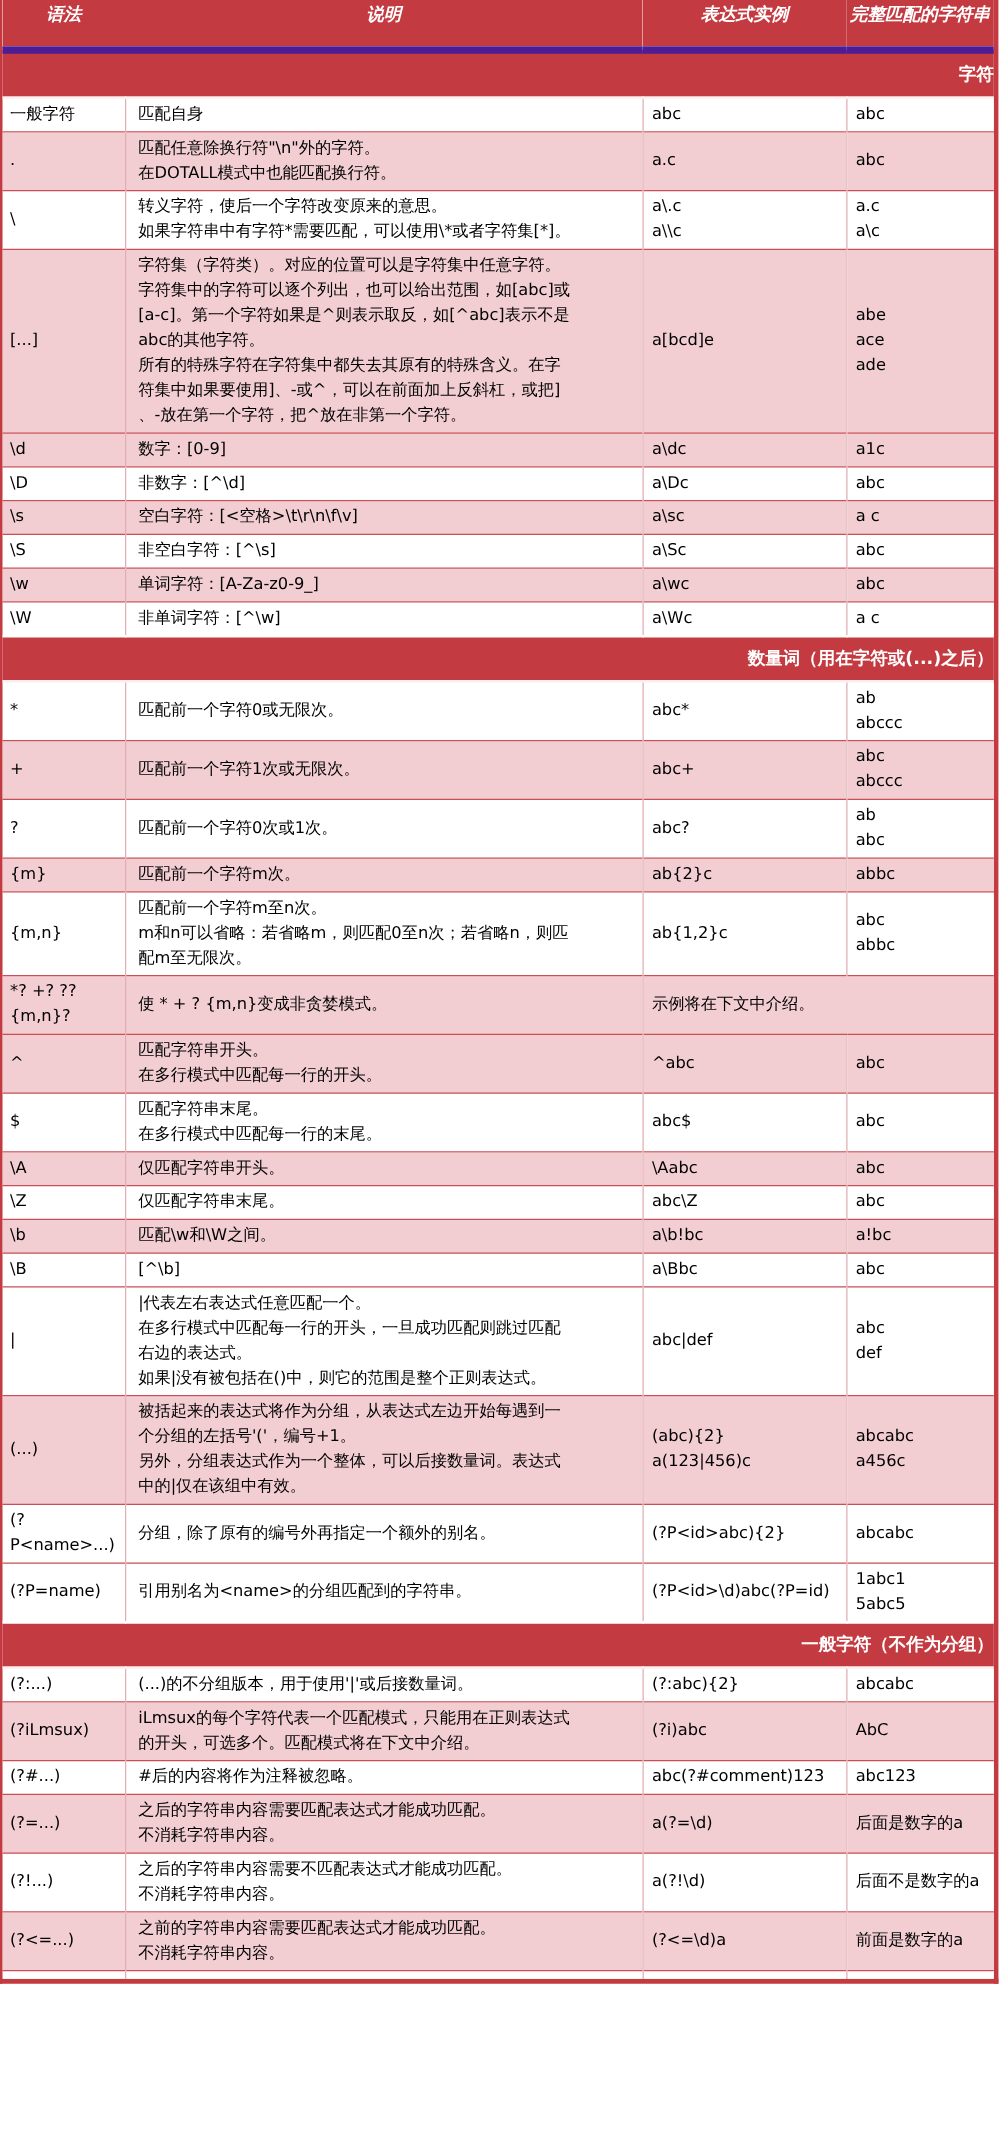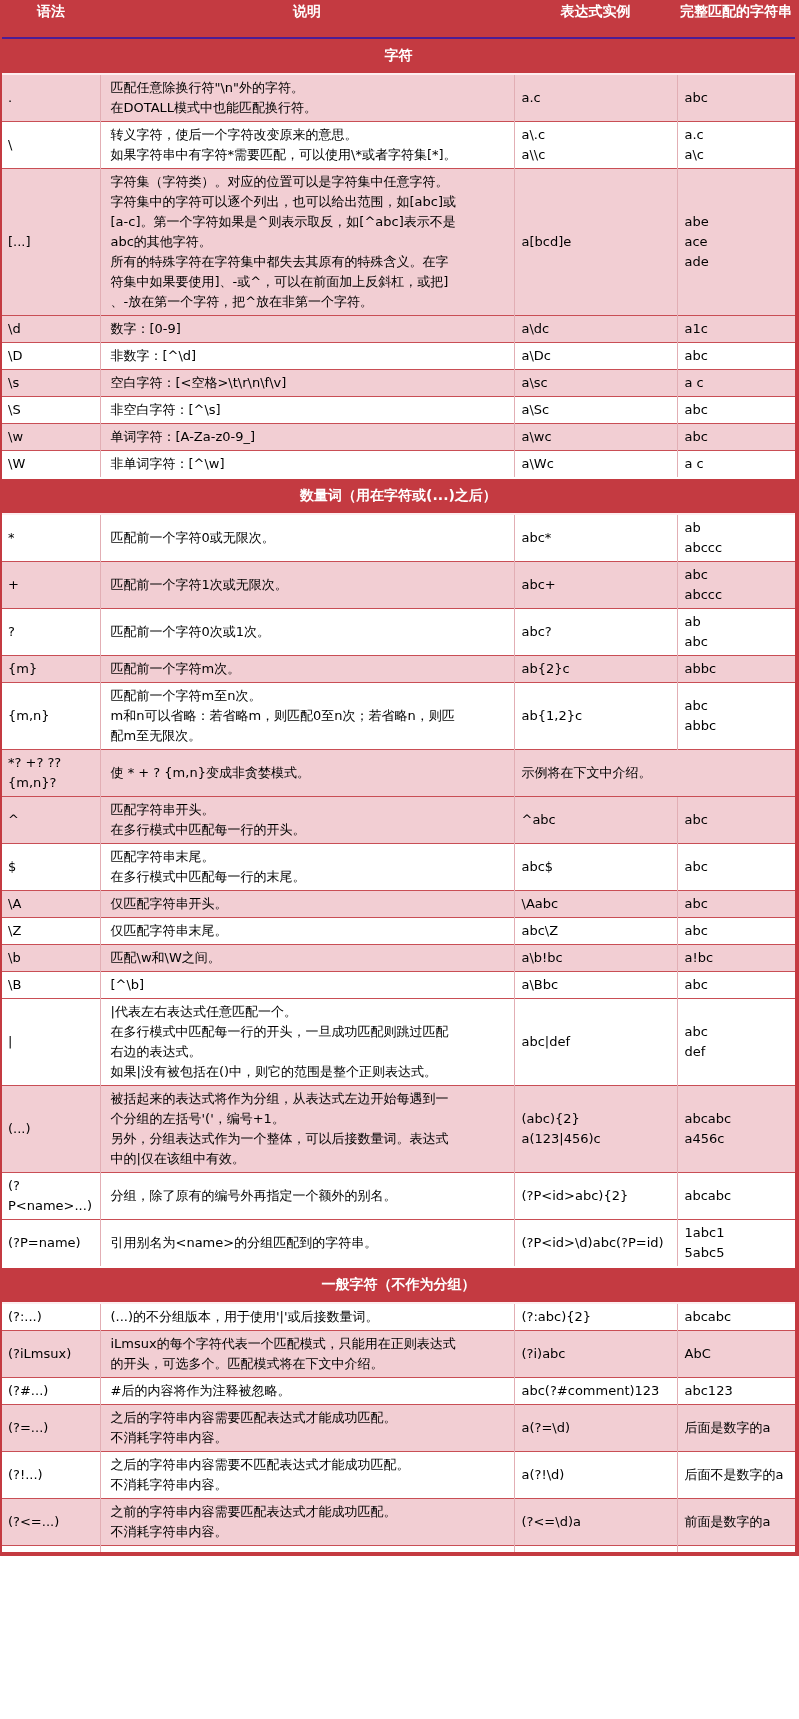--- a/index.html
+++ b/index.html
@@ -33,30 +33,31 @@
     width:793px;
   }
   table.regex thead th{
     background:var(--red);
     color:var(--headtext);
     font-size:14px;
     font-weight:bold;
     text-align:center;
     height:22px;
     padding:1px 0 14px 0;
-    border-bottom:2px solid #4c1d95;
+    border-bottom:6px solid #4c1d95;
     overflow:hidden;
     white-space:nowrap;
+    font-style:italic;
   }
   tr.section-row td{
     background:var(--red);
     color:var(--headtext);
     font-size:14px;
     font-weight:bold;
-    text-align:center;
+    text-align:right;
     height:30px;
     padding:2px 0;
     border-top:2px solid #ffffff;
     border-bottom:2px solid #fdeef0;
   }
   td.cell{
     border-left:1px solid var(--colline);
     border-top:1px solid var(--rowline);
     vertical-align:middle;
     padding:3px 6px;
@@ -91,20 +92,34 @@
           <th>语法</th>
           <th>说明</th>
           <th>表达式实例</th>
           <th>完整匹配的字符串</th>
         </tr>
       </thead>
       <tbody>
           <tr class="section-row">
             <td colspan="4">字符</td>
           </tr>
+          <tr class="row-white">
+            <td class="cell syntax-cell">
+              <div class="line">一般字符</div>
+            </td>
+            <td class="cell desc-cell">
+              <div class="line">匹配自身</div>
+            </td>
+            <td class="cell example-cell">
+              <div class="line">abc</div>
+            </td>
+            <td class="cell match-cell">
+              <div class="line">abc</div>
+            </td>
+          </tr>
           <tr class="row-pink">
             <td class="cell syntax-cell">
               <div class="line">.</div>
             </td>
             <td class="cell desc-cell">
               <div class="line">匹配任意除换行符"\n"外的字符。</div>
               <div class="line">在DOTALL模式中也能匹配换行符。</div>
             </td>
             <td class="cell example-cell">
               <div class="line">a.c</div>

